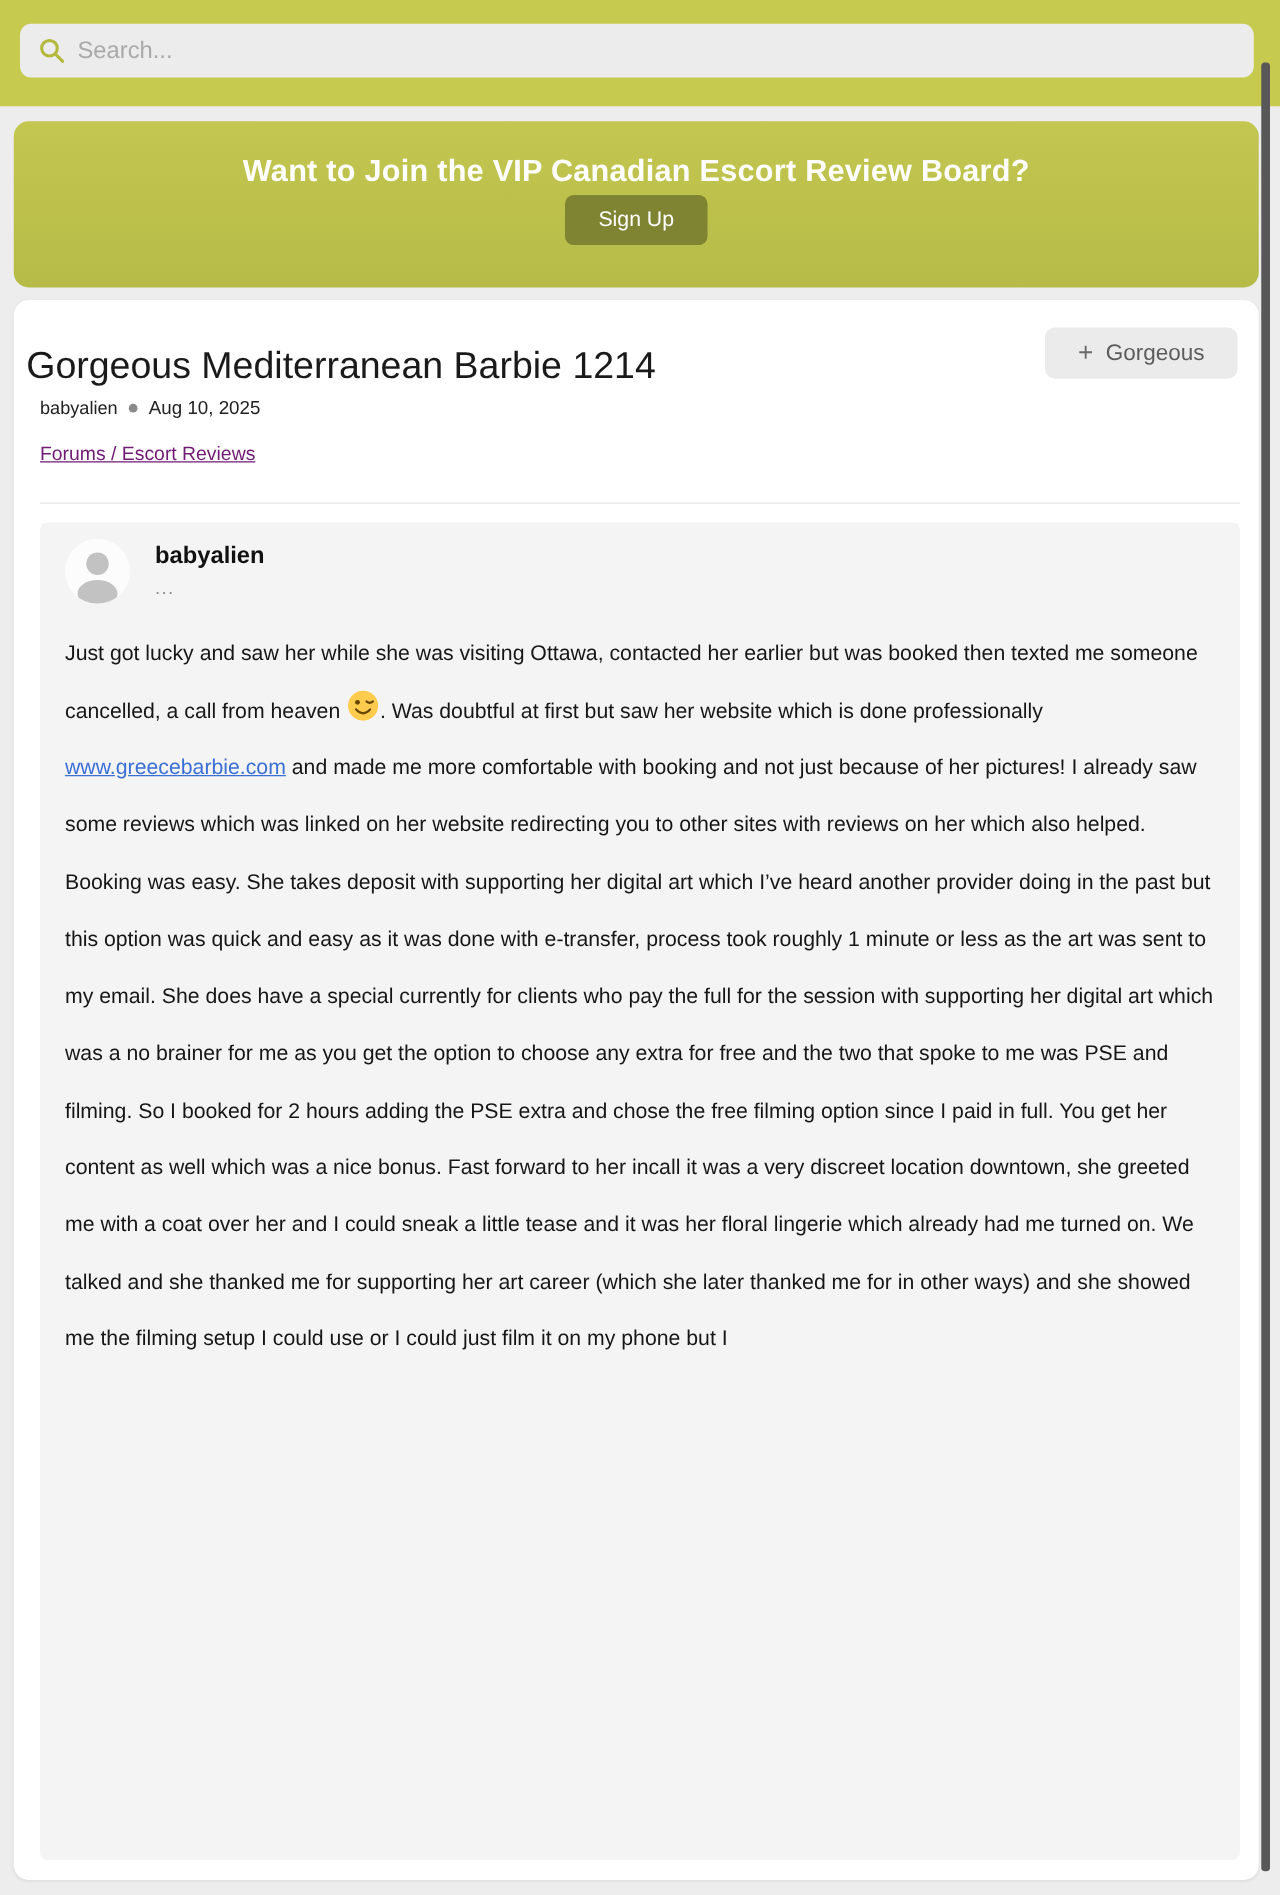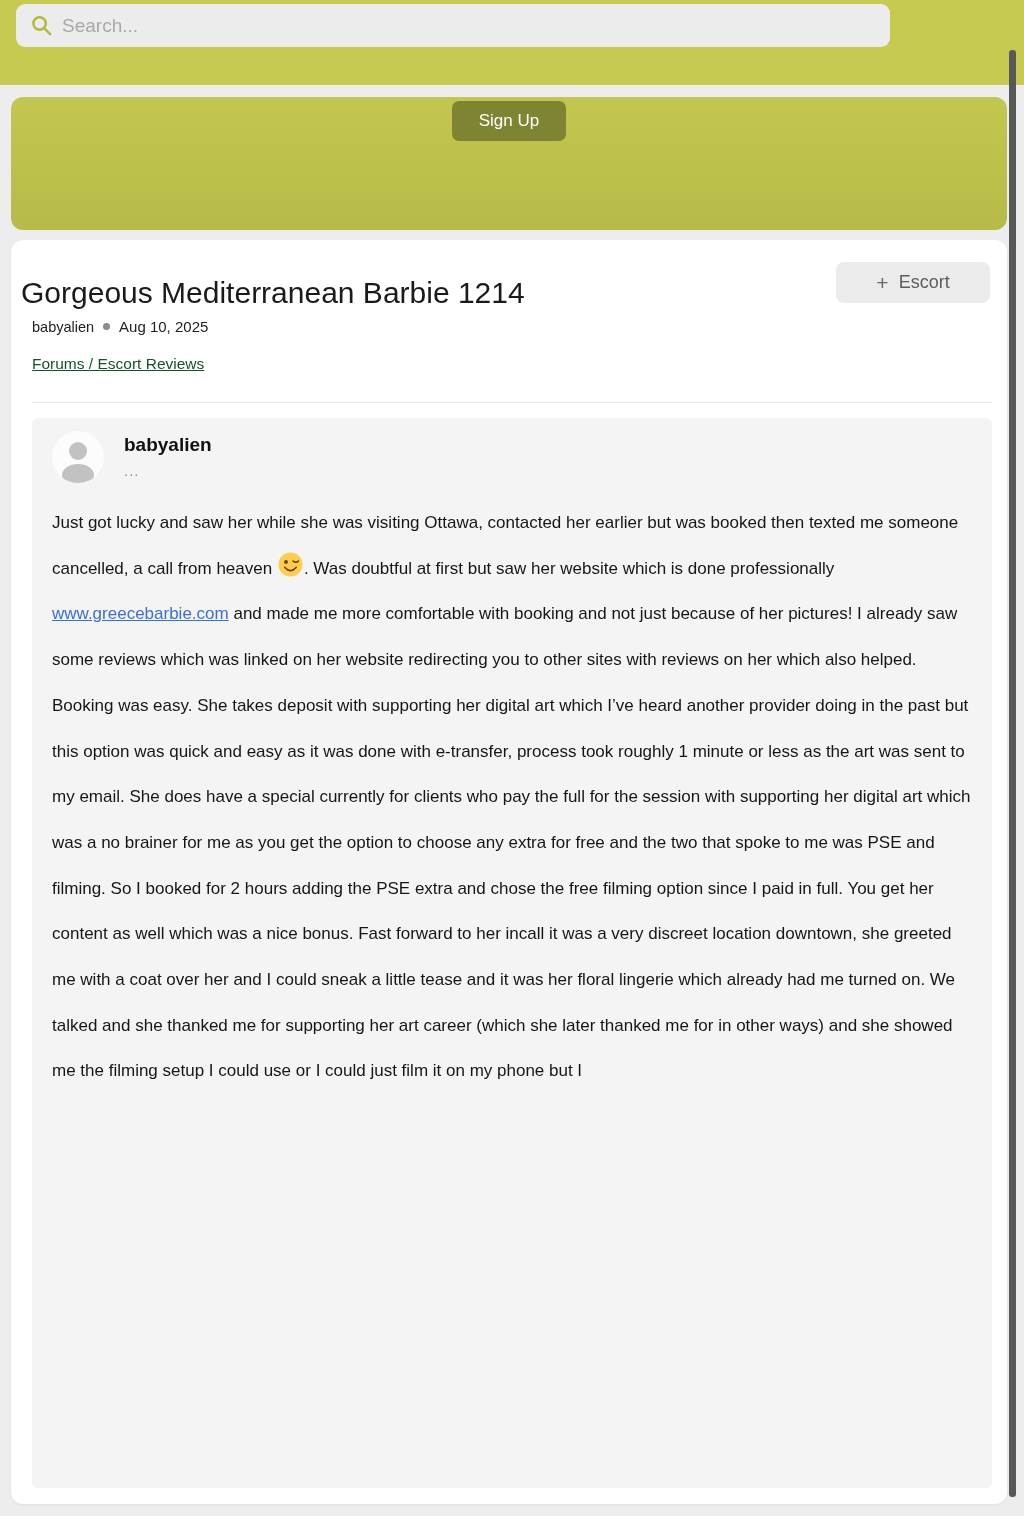--- a/index.html
+++ b/index.html
@@ -1,21 +1,21 @@
 <!DOCTYPE html>
 <html><head>
 <meta charset="utf-8">
 <style>
   * { margin:0; padding:0; box-sizing:border-box; }
   html,body { width:1024px; height:1516px; overflow:hidden; }
   body { background:#ededed; font-family:"Liberation Sans", sans-serif; position:relative; }
 
   
   .top-bar { position:absolute; left:0; top:0; width:1024px; height:85px; background:#c6ca4e; }
-  .search-wrap { position:absolute; left:16px; top:4px; width:874px; height:43px; }
+  .search-wrap { position:absolute; left:16px; top:19px; width:987px; height:43px; }
   .search-input { width:100%; height:100%; background:#ececec; border:none; border-radius:9px;
     padding:0 16px 0 46px; font-size:19px; color:#444; font-family:"Liberation Sans",sans-serif; outline:none; }
   .search-input::placeholder { color:#a9a9a9; }
   .search-icon { position:absolute; left:14px; top:10px; width:23px; height:23px; pointer-events:none; }
 
   
   .banner { position:absolute; left:11px; top:97px; width:996px; height:133px; border-radius:12px;
     background:linear-gradient(180deg,#c3c750 0%, #b6bb48 100%); text-align:center; }
   .banner-title { margin-top:27px; color:#ffffff; font-size:24.5px; font-weight:bold; letter-spacing:0.2px; }
   .signup-btn { display:inline-block; margin-top:4px; background:#7e8431; color:#fff; border:none;
@@ -26,21 +26,21 @@
     border-radius:12px; box-shadow:0 1px 3px rgba(0,0,0,0.06); }
   .thread-title { position:absolute; left:21px; top:262px; font-size:30px; font-weight:400; color:#1a1a1a;margin-top:14px; }
   .comment-btn { position:absolute; left:836px; top:262px; width:154px; height:41px; background:#ebebeb;
     border:none; border-radius:8px; color:#5c5c5c; font-size:18px; font-family:"Liberation Sans",sans-serif;
     cursor:pointer; display:flex; align-items:center; justify-content:center; gap:10px; }
   .comment-plus { font-size:21px; color:#6a6a6a; line-height:1; }
   .meta-row { position:absolute; left:32px; top:318px; display:flex; align-items:center; gap:9px; }
   .meta-author { font-size:14.5px; color:#222; }
   .meta-dot { width:7px; height:7px; border-radius:50%; background:#8a8a8a; }
   .meta-date { font-size:15px; color:#222; }
-  .breadcrumb { position:absolute; left:32px; top:355px; font-size:15.5px; color:#14532d;
+  .breadcrumb { position:absolute; left:32px; top:355px; font-size:15.5px; color:#701a75;
     text-decoration:underline; cursor:pointer; }
   .divider { position:absolute; left:32px; top:402px; width:960px; height:1px; background:#e7e7e7; }
 
   
   .post-card { position:absolute; left:32px; top:418px; width:960px; height:1070px; background:#f4f4f5;
     border-radius:6px; overflow:hidden; }
   .avatar { position:absolute; left:20px; top:13px; width:52px; height:52px; border-radius:50%;
     background:#fcfcfc; overflow:hidden; }
   .post-author { position:absolute; left:92px; top:16px; font-size:19px; font-weight:bold; color:#111; }
   .post-meta-dots { position:absolute; left:92px; top:44px; font-size:15px; color:#8f8f8f; letter-spacing:1px; }
@@ -60,30 +60,31 @@
   <div class="search-wrap">
     <input class="search-input" type="text" placeholder="Search..." style="">
     <svg class="search-icon" viewBox="0 0 24 24" fill="none" stroke="#b4b93d" stroke-width="2.6" stroke-linecap="round">
       <circle cx="10" cy="10" r="6.5"></circle>
       <line x1="15" y1="15" x2="21" y2="21"></line>
     </svg>
   </div>
 </div>
 
 <div class="banner">
+  <div class="banner-title">Want to Join the VIP Canadian Escort Review Board?</div>
   <button class="signup-btn">Sign Up</button>
 </div>
 
 <div class="main-card"></div>
 
 <div class="thread-title">Gorgeous Mediterranean Barbie 1214</div>
 
 <button class="comment-btn">
   <span class="comment-plus">+</span>
-  <span>Escort</span>
+  <span>Gorgeous</span>
 </button>
 
 <div class="meta-row">
   <span class="meta-author">babyalien</span>
   <span class="meta-dot"></span>
   <span class="meta-date">Aug 10, 2025</span>
 </div>
 
 <a class="breadcrumb">Forums / Escort Reviews</a>
 

